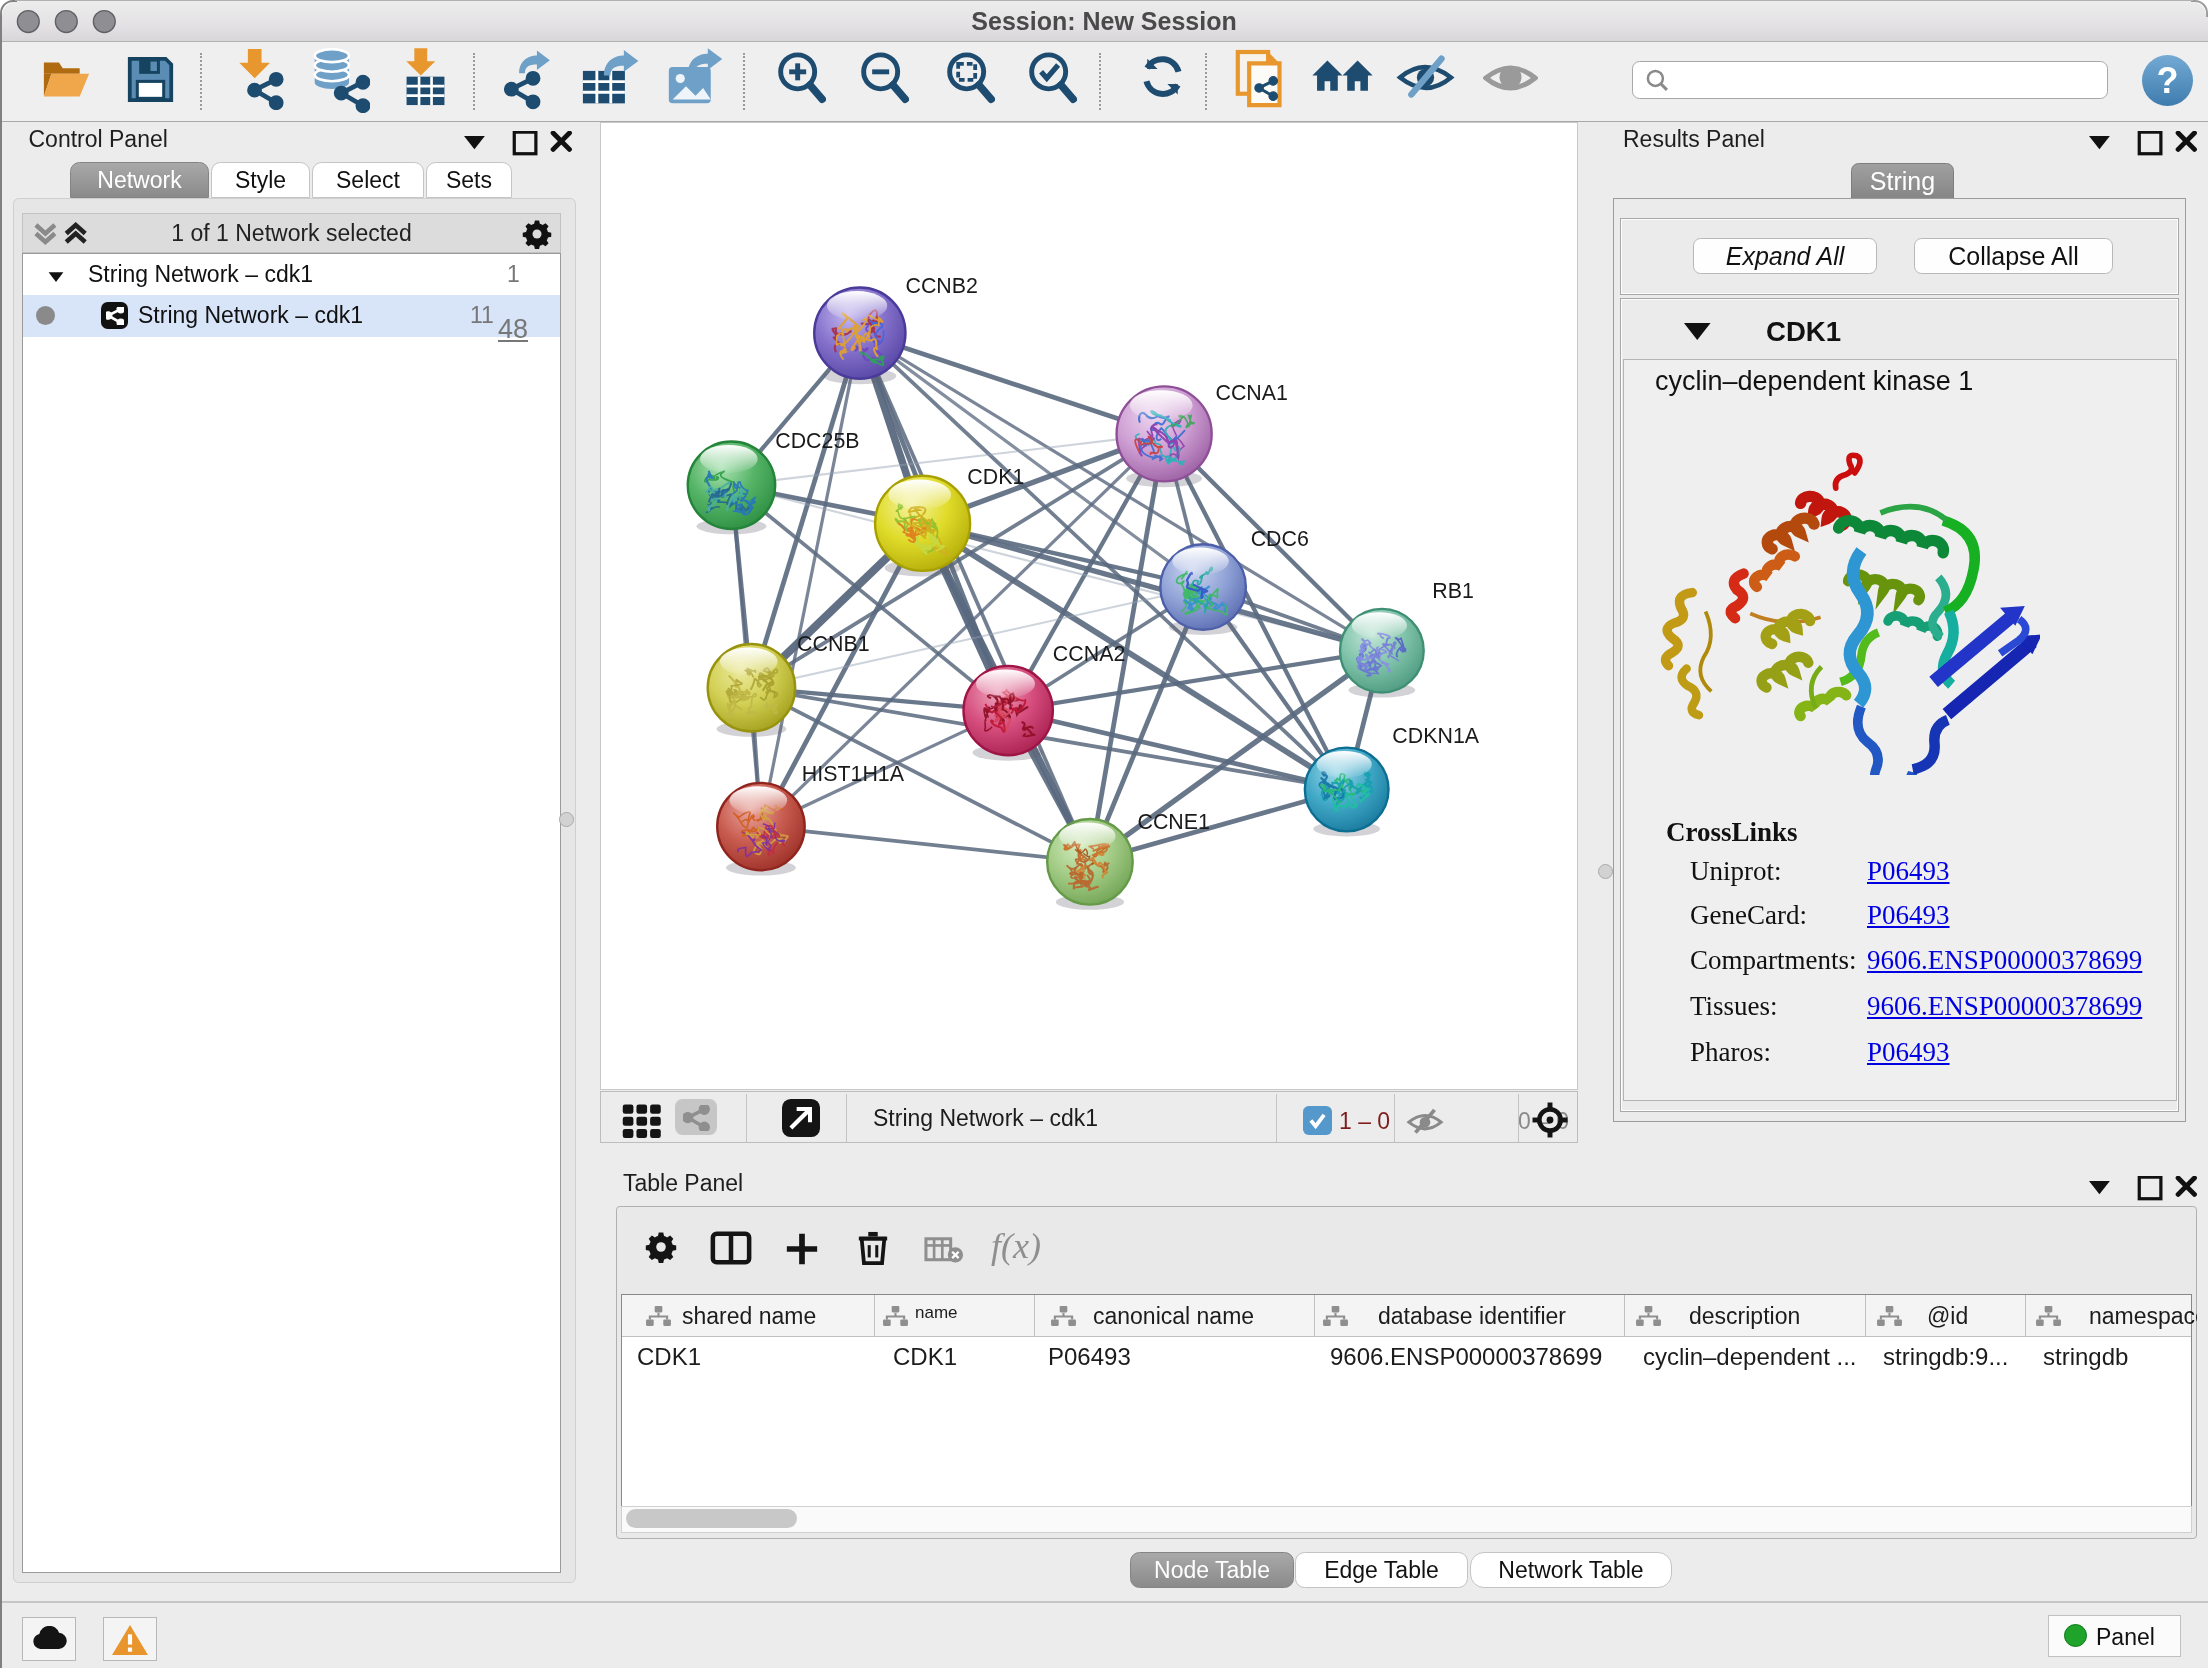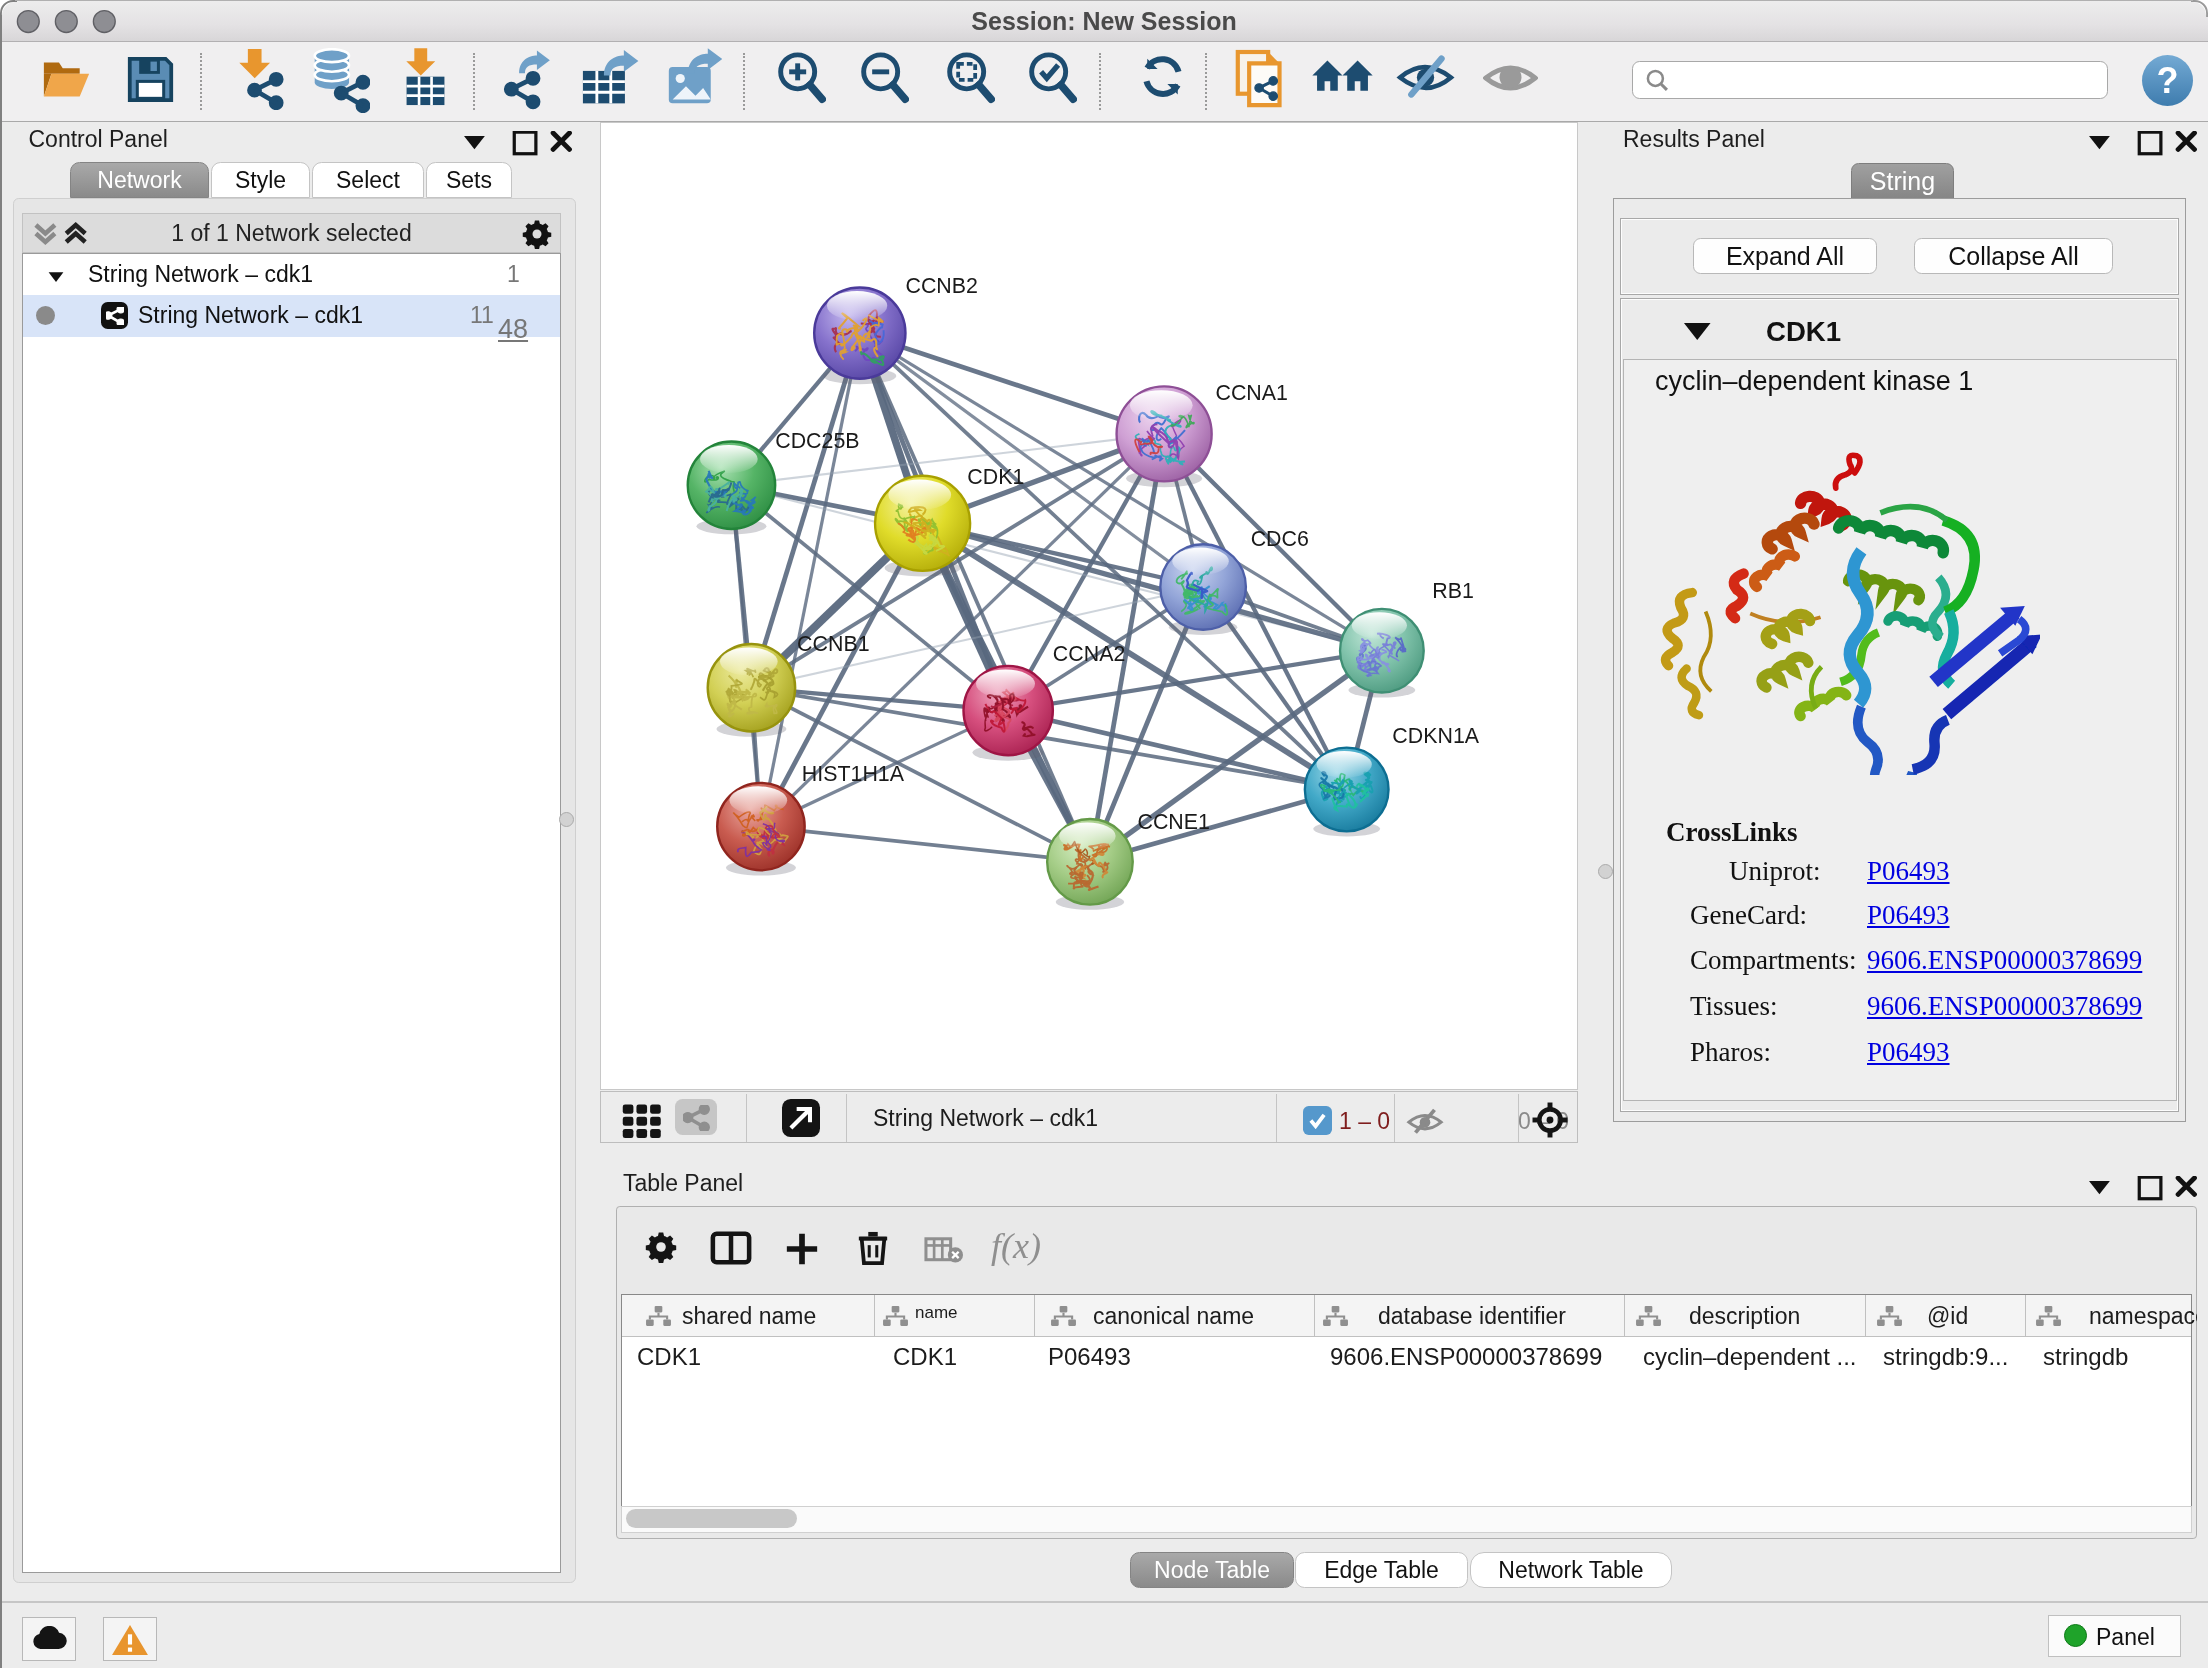--- a/index.html
+++ b/index.html
@@ -583,21 +583,21 @@
   </svg>
 <div class="abs panel-title" style="left:1623px;top:126px;">Results Panel</div>
 <svg class="abs" style="left:2089px;top:131px" width="110" height="25" viewBox="0 0 58 13">
 <path d="M0 2.5 h11 l-5.5 7 z" fill="#111"></path>
 <rect x="26.5" y="0.5" width="11.4" height="11.4" fill="none" stroke="#111" stroke-width="1.7"></rect>
 <path d="M47 1 l8.6 8.6 M55.6 1 l-8.6 8.6" stroke="#111" stroke-width="2.6" stroke-linecap="round"></path>
   </svg>
 <div class="abs" style="left:1851px;top:163px;width:103px;height:36px;background:linear-gradient(#a0a0a0,#868686);border:1px solid #7e7e7e;border-radius:7.6px 7.6px 0 0;color:#fff;font-size:25px;text-align:center;line-height:34px;">String</div>
 <div class="abs" style="left:1613px;top:198px;width:573px;height:924px;background:#ebebeb;border:1px solid #9c9c9c;"></div>
 <div class="abs" style="left:1620px;top:218px;width:559px;height:77px;background:#ebebeb;border:1px solid #a8a8a8;box-shadow:inset 0 0 0 1px #fdfdfd;"></div>
-<div class="abs" style="left:1693px;top:238px;width:184px;height:36px;background:#fefefe;border:1px solid #b8b8b8;border-radius:7.6px;font-size:25px;color:#111;text-align:center;line-height:34px;">Expand All</div>
+<div class="abs" style="left:1693px;top:238px;width:184px;height:36px;background:#fefefe;border:1px solid #b8b8b8;border-radius:7.6px;font-size:25px;color:#111;text-align:center;line-height:34px;font-style:italic;">Expand All</div>
 <div class="abs" style="left:1914px;top:238px;width:199px;height:36px;background:#fefefe;border:1px solid #b8b8b8;border-radius:7.6px;font-size:25px;color:#111;text-align:center;line-height:34px;">Collapse All</div>
 <div class="abs" style="left:1620px;top:298px;width:559px;height:814px;background:#ebebeb;border:1px solid #a8a8a8;box-shadow:inset 0 0 0 1px #fdfdfd;"></div>
 <svg class="abs" style="left:1683px;top:321px" width="28.5" height="21" viewBox="0 0 15 11">
     <path d="M0.5 1 h14 l-7 9 z" fill="#111"></path>
   </svg>
 <div class="abs" style="left:1766px;top:316px;font-size:27.6px;font-weight:bold;color:#111;">CDK1</div>
 <div class="abs" style="left:1623px;top:359px;width:554px;height:742px;background:#efefef;border:1px solid #b4b4b4;"></div>
 <div class="abs" style="left:1655px;top:366px;font-size:27px;color:#111;">cyclin–dependent kinase 1</div>
 <svg class="abs" style="left:1660px;top:433px" width="380" height="342" viewBox="0 0 400 360">
     <filter id="pblur" x="-5%" y="-5%" width="110%" height="110%">
@@ -629,21 +629,21 @@
       <path d="M288 262 L374 190" fill="none" stroke="#2136c8" stroke-width="14"></path>
       <path d="M384 182 l-26 2 16 19 z" fill="#2136c8"></path>
       <path d="M302 296 L392 220" fill="none" stroke="#1226b2" stroke-width="14"></path>
       <path d="M402 212 l-26 2 16 19 z" fill="#1226b2"></path>
       <path d="M378 196 q14 10 0 22 l-20 14" fill="none" stroke="#2a48d4" stroke-width="8"></path>
       <path d="M212 288 q-10 24 6 37 q17 12 9 30 q-5 14 13 16 q22 2 26 -14" fill="none" stroke="#2058c4" stroke-width="10"></path>
       <path d="M266 354 q25 -5 23 -27 q-2 -19 14 -25" fill="none" stroke="#1834b4" stroke-width="11"></path>
     </g>
   </svg>
 <div class="abs" style="left:1666px;top:817px;font-family:'Liberation Serif',serif;font-size:27px;font-weight:bold;color:#111;">CrossLinks</div>
-<div class="abs" style="left:1690px;top:856px;font-family:'Liberation Serif',serif;font-size:27px;color:#111;margin-left:39px;">Uniprot:</div>
+<div class="abs" style="left:1690px;top:856px;font-family:'Liberation Serif',serif;font-size:27px;color:#111;">Uniprot:</div>
 <div class="abs" style="left:1867px;top:856px;font-family:'Liberation Serif',serif;font-size:27px;color:#0000e0;text-decoration:underline;">P06493</div>
 <div class="abs" style="left:1690px;top:900px;font-family:'Liberation Serif',serif;font-size:27px;color:#111;">GeneCard:</div>
 <div class="abs" style="left:1867px;top:900px;font-family:'Liberation Serif',serif;font-size:27px;color:#0000e0;text-decoration:underline;">P06493</div>
 <div class="abs" style="left:1690px;top:945px;font-family:'Liberation Serif',serif;font-size:27px;color:#111;">Compartments:</div>
 <div class="abs" style="left:1867px;top:945px;font-family:'Liberation Serif',serif;font-size:27px;color:#0000e0;text-decoration:underline;">9606.ENSP00000378699</div>
 <div class="abs" style="left:1690px;top:991px;font-family:'Liberation Serif',serif;font-size:27px;color:#111;">Tissues:</div>
 <div class="abs" style="left:1867px;top:991px;font-family:'Liberation Serif',serif;font-size:27px;color:#0000e0;text-decoration:underline;">9606.ENSP00000378699</div>
 <div class="abs" style="left:1690px;top:1037px;font-family:'Liberation Serif',serif;font-size:27px;color:#111;">Pharos:</div>
 <div class="abs" style="left:1867px;top:1037px;font-family:'Liberation Serif',serif;font-size:27px;color:#0000e0;text-decoration:underline;">P06493</div>
 <div class="abs panel-title" style="left:623px;top:1170px;">Table Panel</div>

